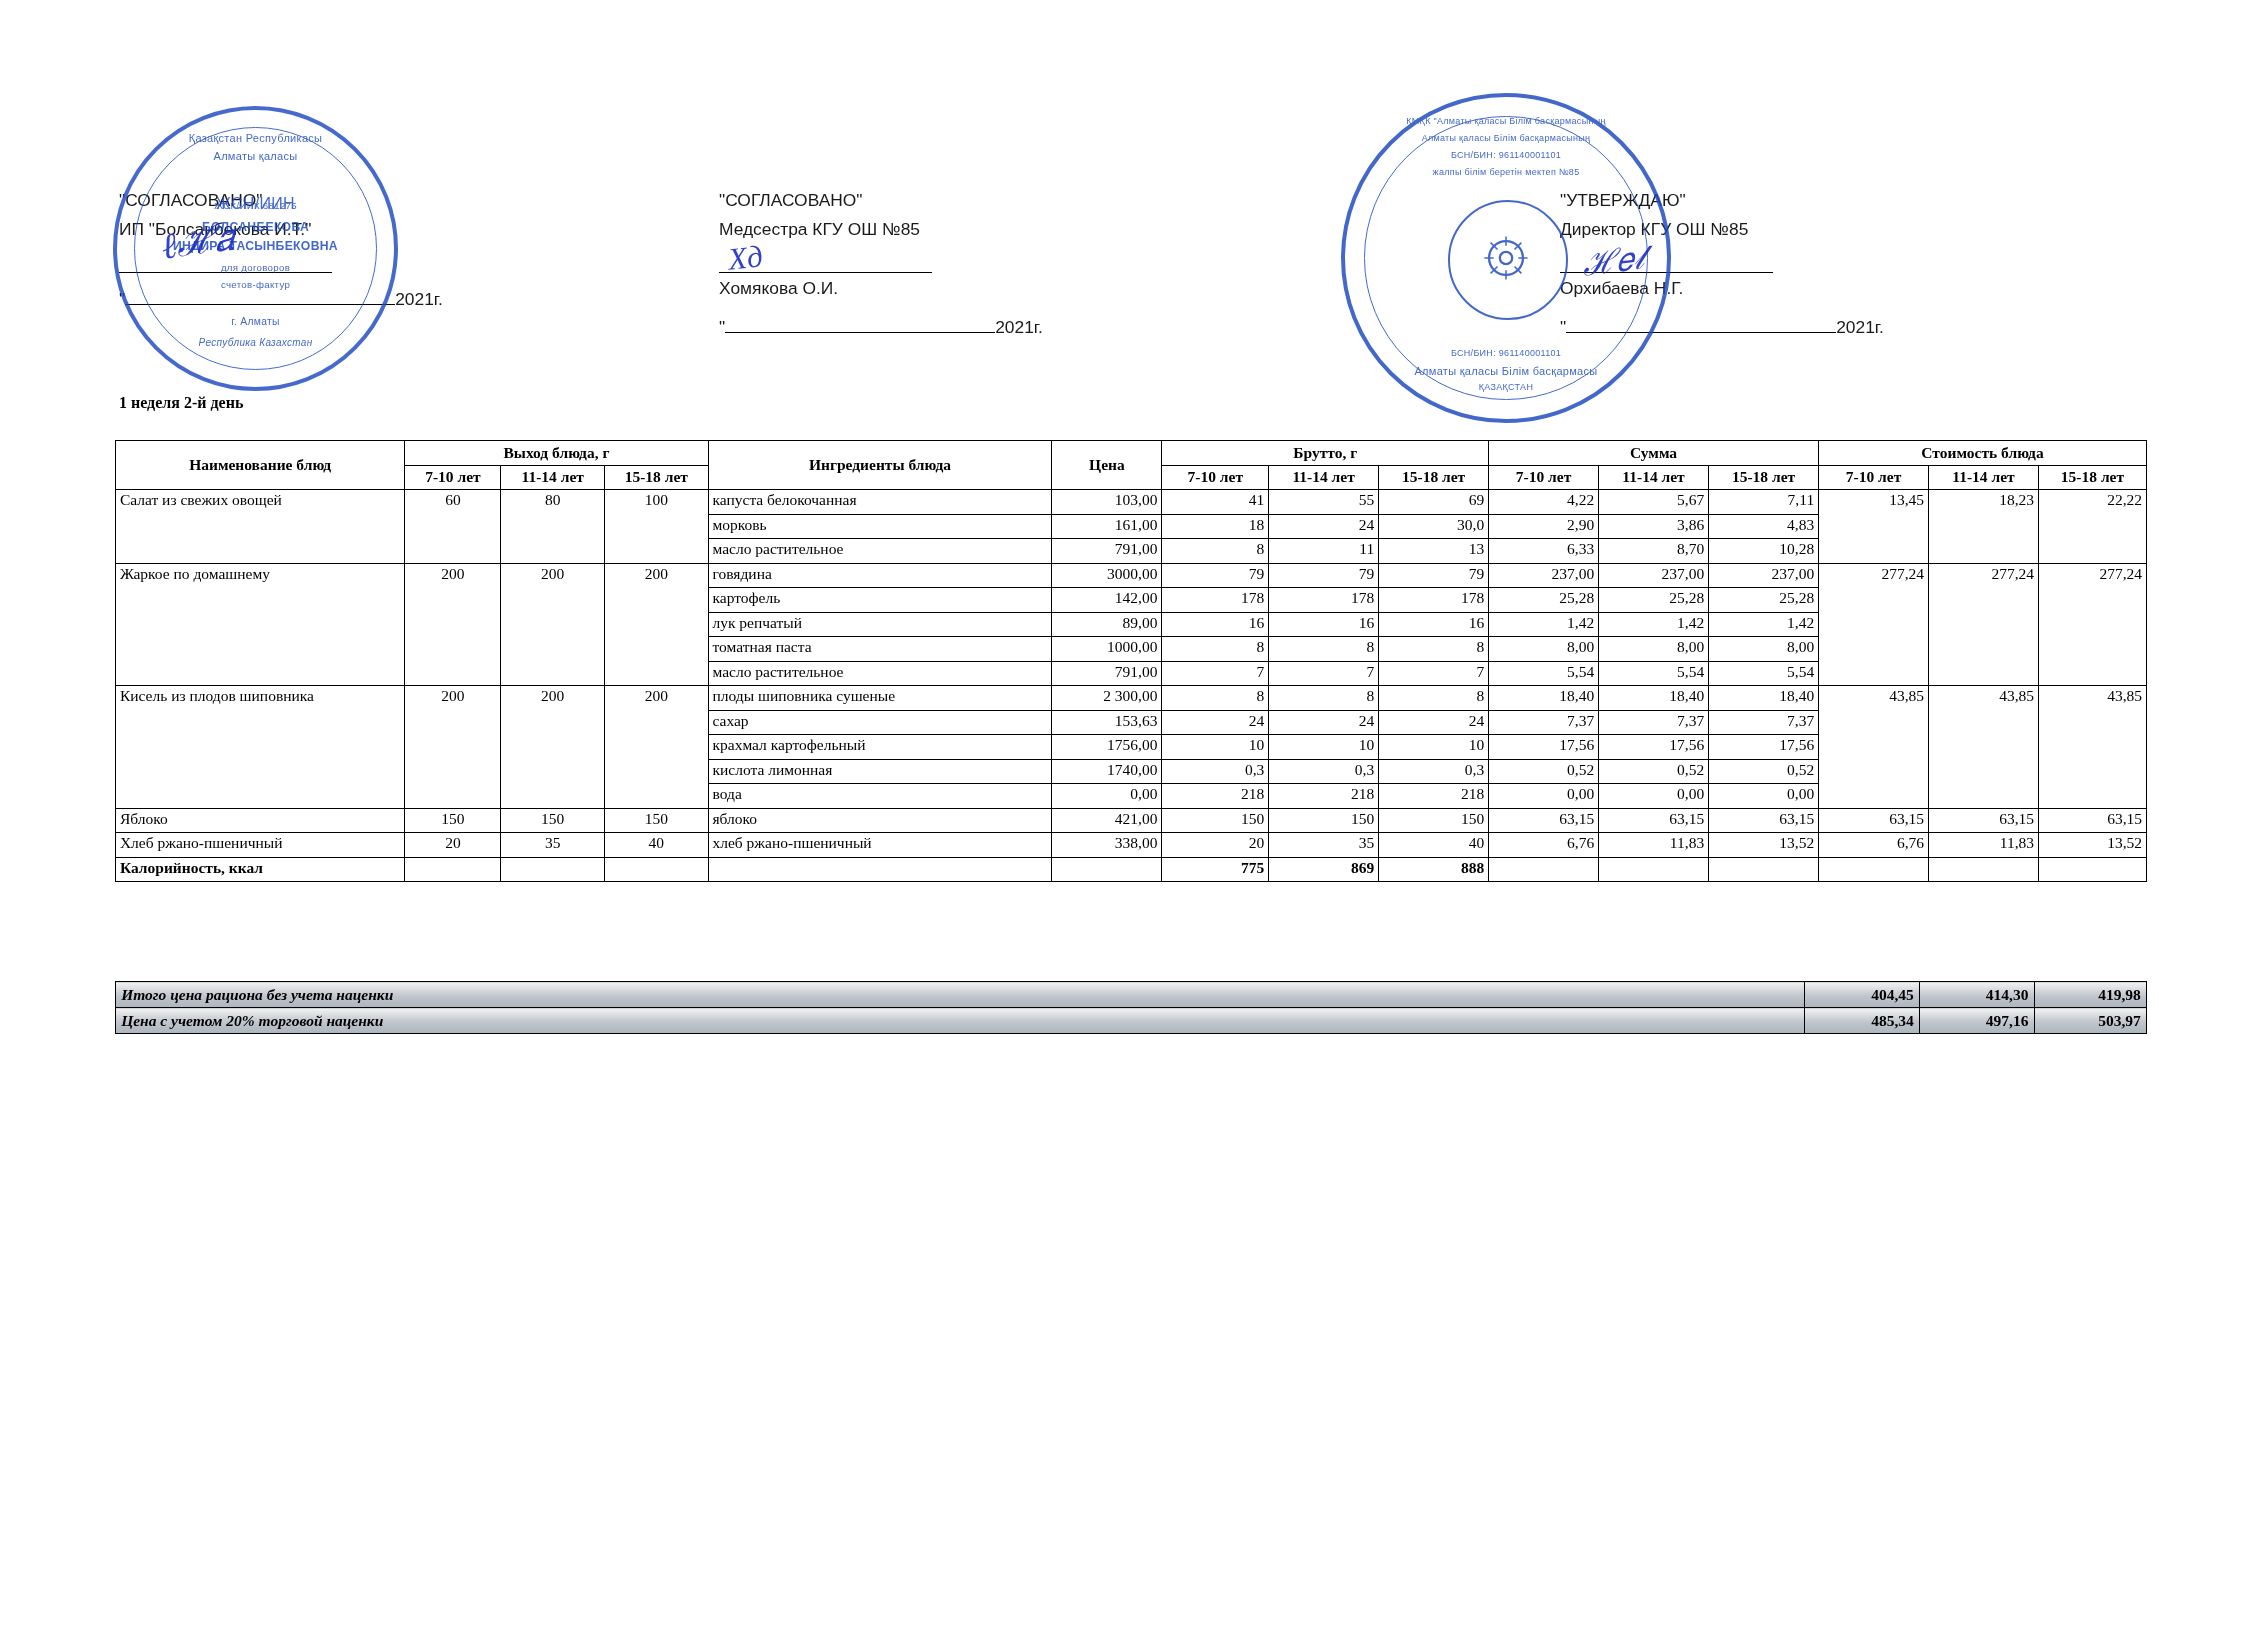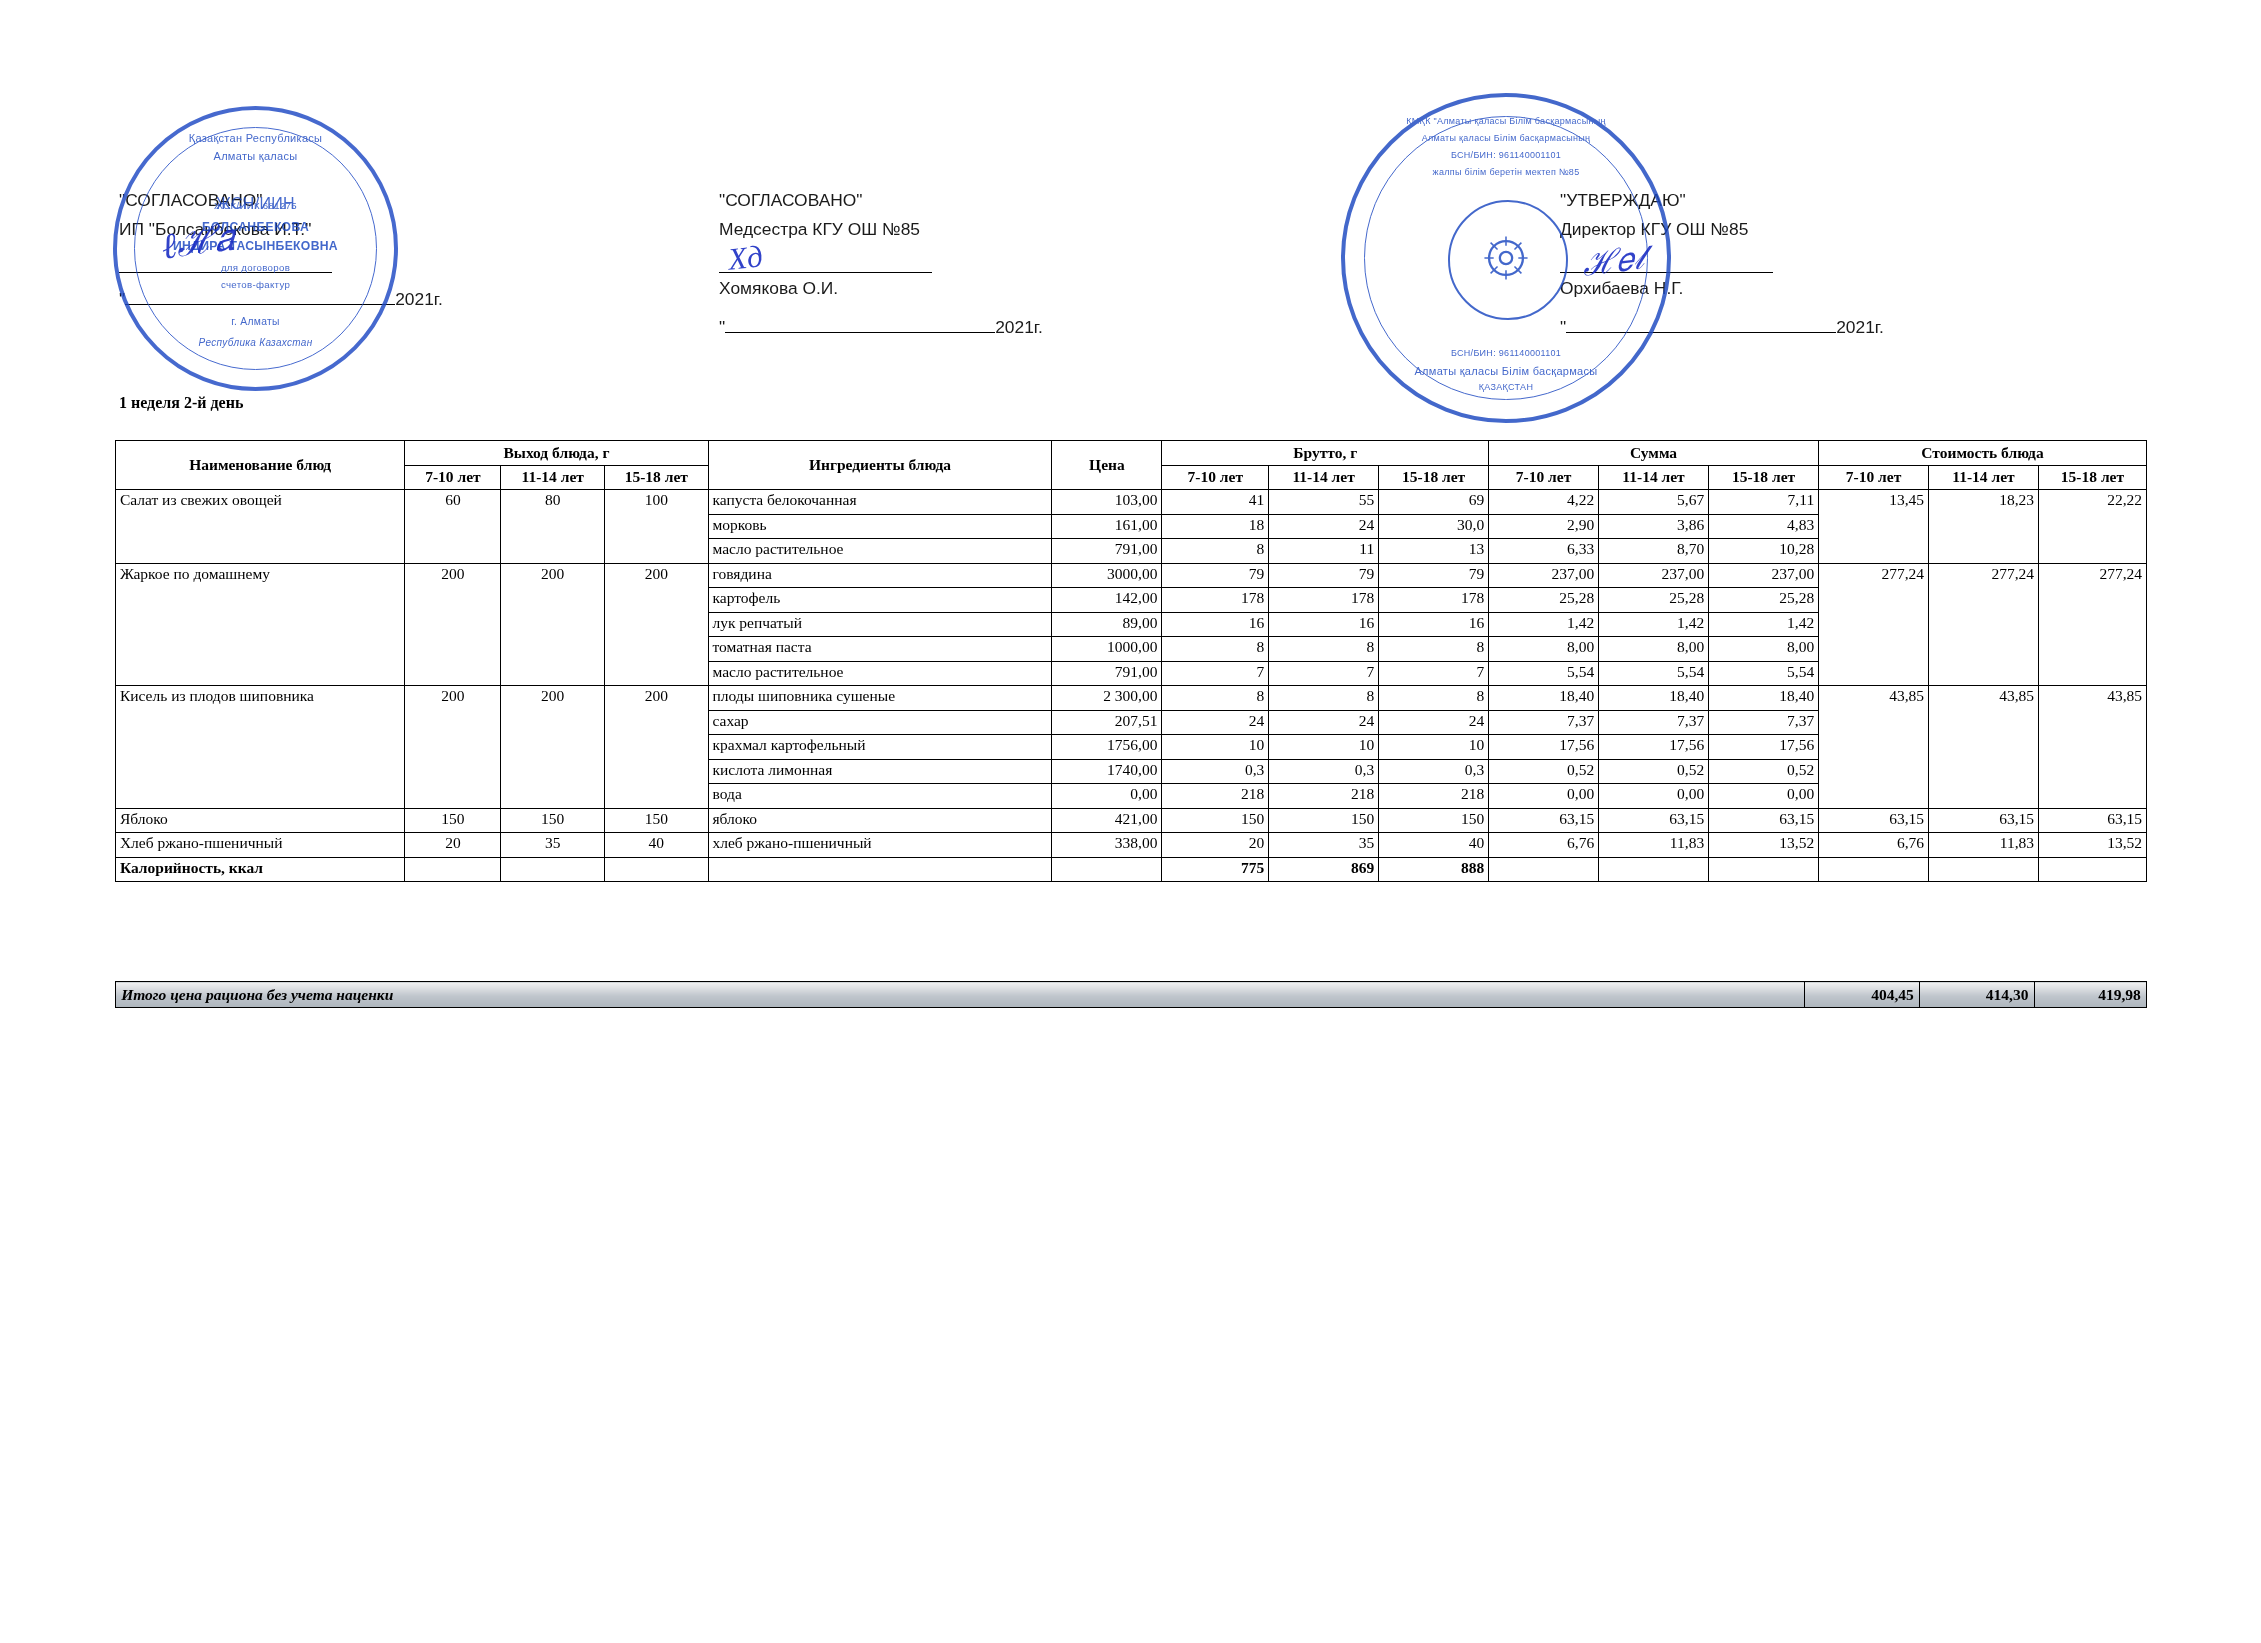--- a/index.html
+++ b/index.html
@@ -462,21 +462,21 @@
             <td class="c-right">8</td>
             <td class="c-right">18,40</td>
             <td class="c-right">18,40</td>
             <td class="c-right">18,40</td>
             <td rowspan="5" class="c-right">43,85</td>
             <td rowspan="5" class="c-right">43,85</td>
             <td rowspan="5" class="c-right">43,85</td>
           </tr>
           <tr>
             <td class="c-left">сахар</td>
-            <td class="c-right">207,51</td>
+            <td class="c-right">153,63</td>
             <td class="c-right">24</td>
             <td class="c-right">24</td>
             <td class="c-right">24</td>
             <td class="c-right">7,37</td>
             <td class="c-right">7,37</td>
             <td class="c-right">7,37</td>
           </tr>
           <tr>
             <td class="c-left">крахмал картофельный</td>
             <td class="c-right">1756,00</td>
@@ -570,18 +570,24 @@
           <col style="width:103px">
           <col style="width:101px">
       </colgroup>
       <tbody id="totals-body">
           <tr>
             <td>Итого цена рациона без учета наценки</td>
             <td class="num">404,45</td>
             <td class="num">414,30</td>
             <td class="num">419,98</td>
           </tr>
+          <tr>
+            <td>Цена с учетом 20% торговой наценки</td>
+            <td class="num">485,34</td>
+            <td class="num">497,16</td>
+            <td class="num">503,97</td>
+          </tr>
         </tbody>
     </table>
   </div>
 
 </div>
 
 
 </body></html>

